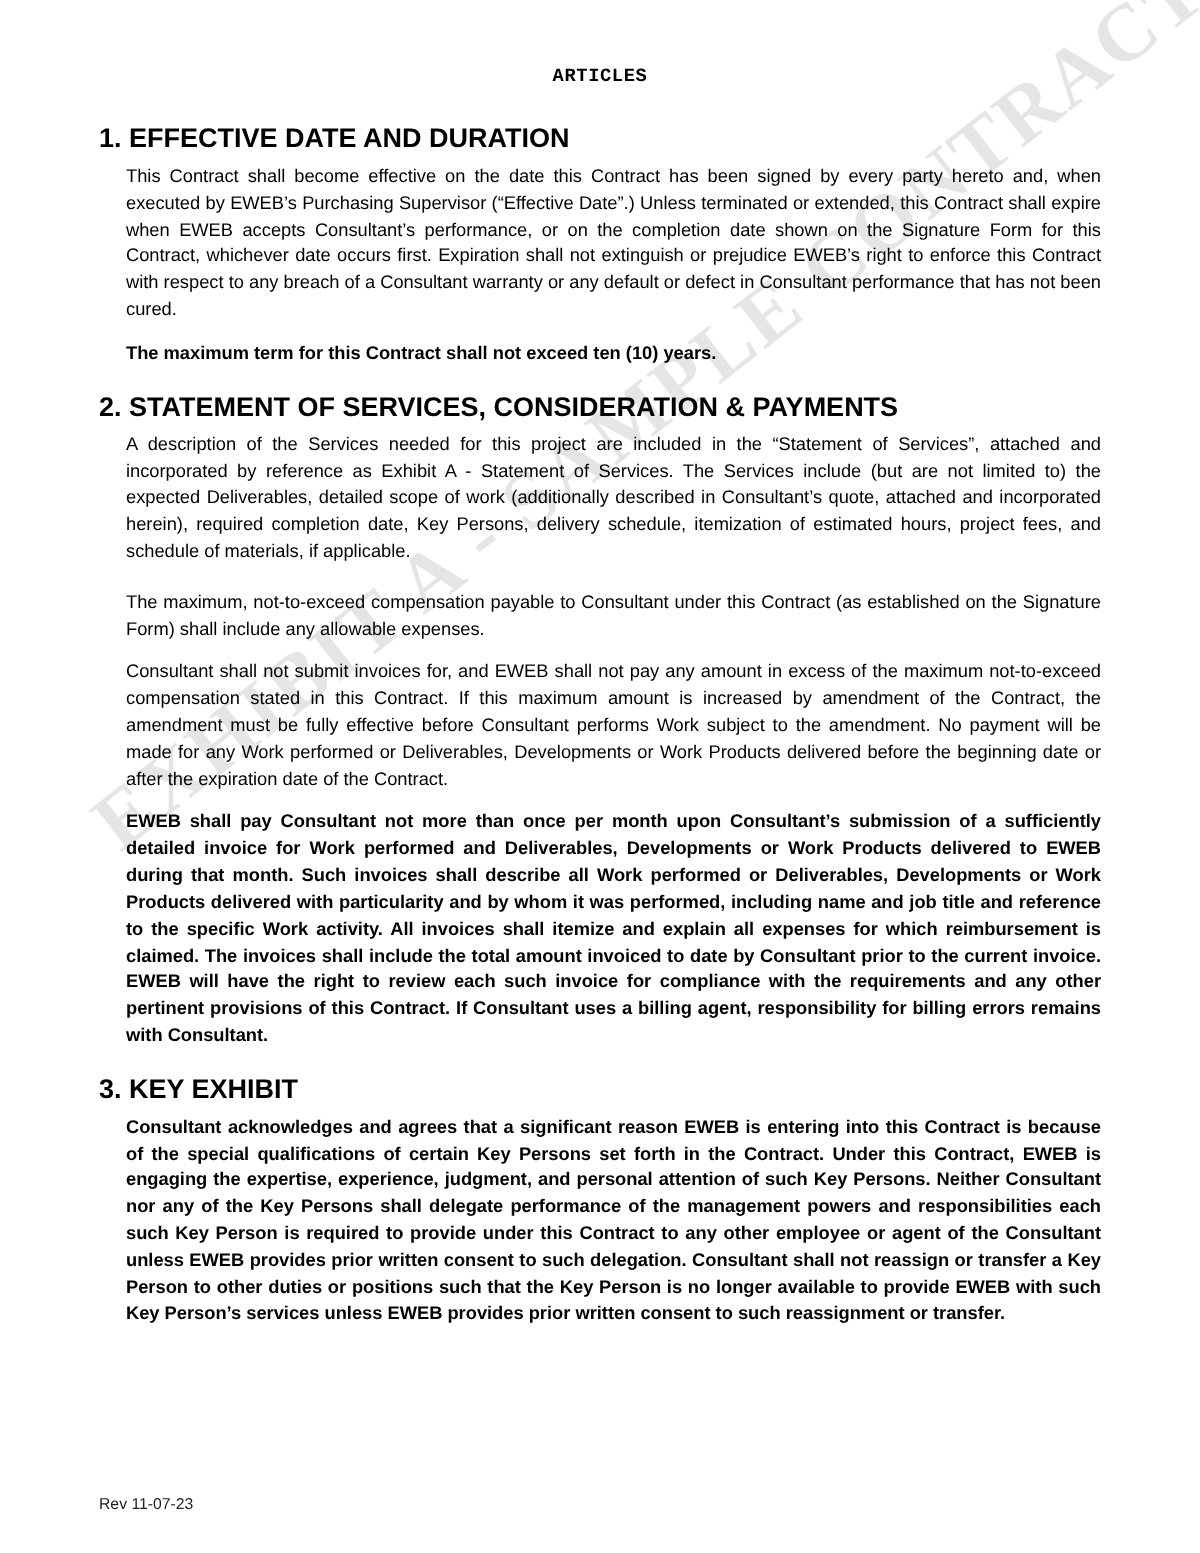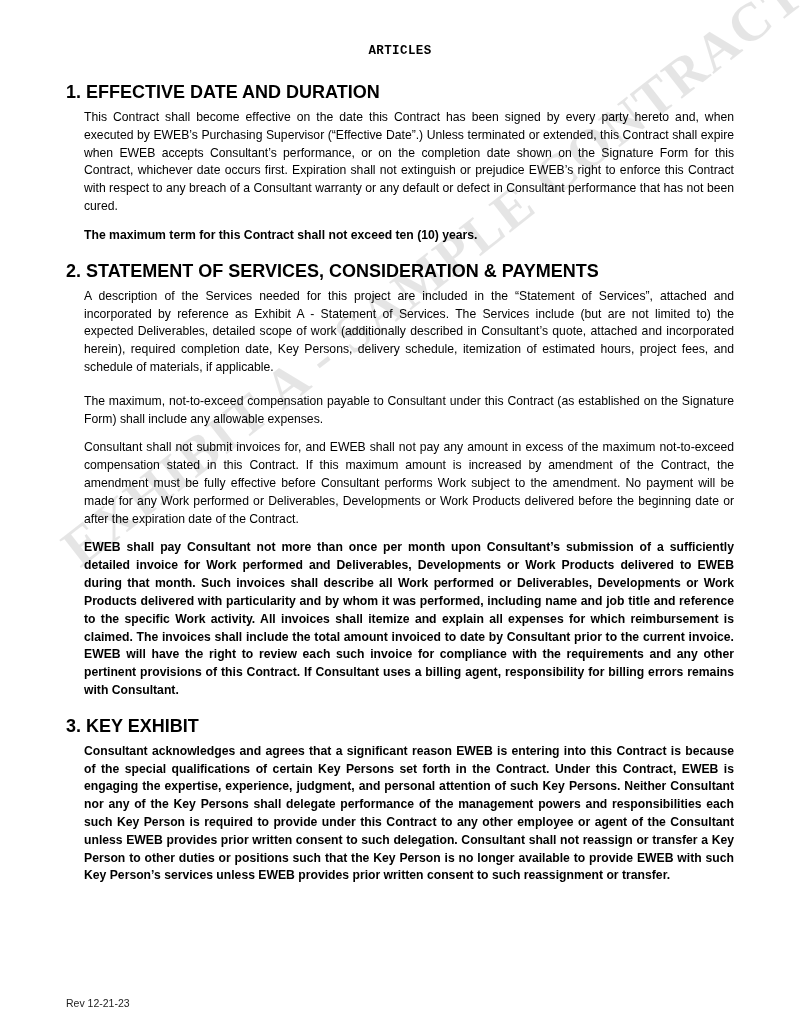--- a/index.html
+++ b/index.html
@@ -141,15 +141,15 @@
         <span>3.</span>
         <span>KEY EXHIBIT</span>
       </div>
       <div class="section-body">
         <p>Consultant acknowledges and agrees that a significant reason EWEB is entering into this Contract is because of the special qualifications of certain Key Persons set forth in the Contract.  Under this Contract, EWEB is engaging the expertise, experience, judgment, and personal attention of such Key Persons.  Neither Consultant nor any of the Key Persons shall delegate performance of the management powers and responsibilities each such Key Person is required to provide under this Contract to any other employee or agent of the Consultant unless EWEB provides prior written consent to such delegation.  Consultant shall not reassign or transfer a Key Person to other duties or positions such that the Key Person is no longer available to provide EWEB with such Key Person’s services unless EWEB provides prior written consent to such reassignment or transfer.</p>
       </div>
     </div>
 
   </div>
 
-  <div class="footer">Rev 12-21-23</div>
+  <div class="footer">Rev 11-07-23</div>
 
 </div>
 
 </body></html>

